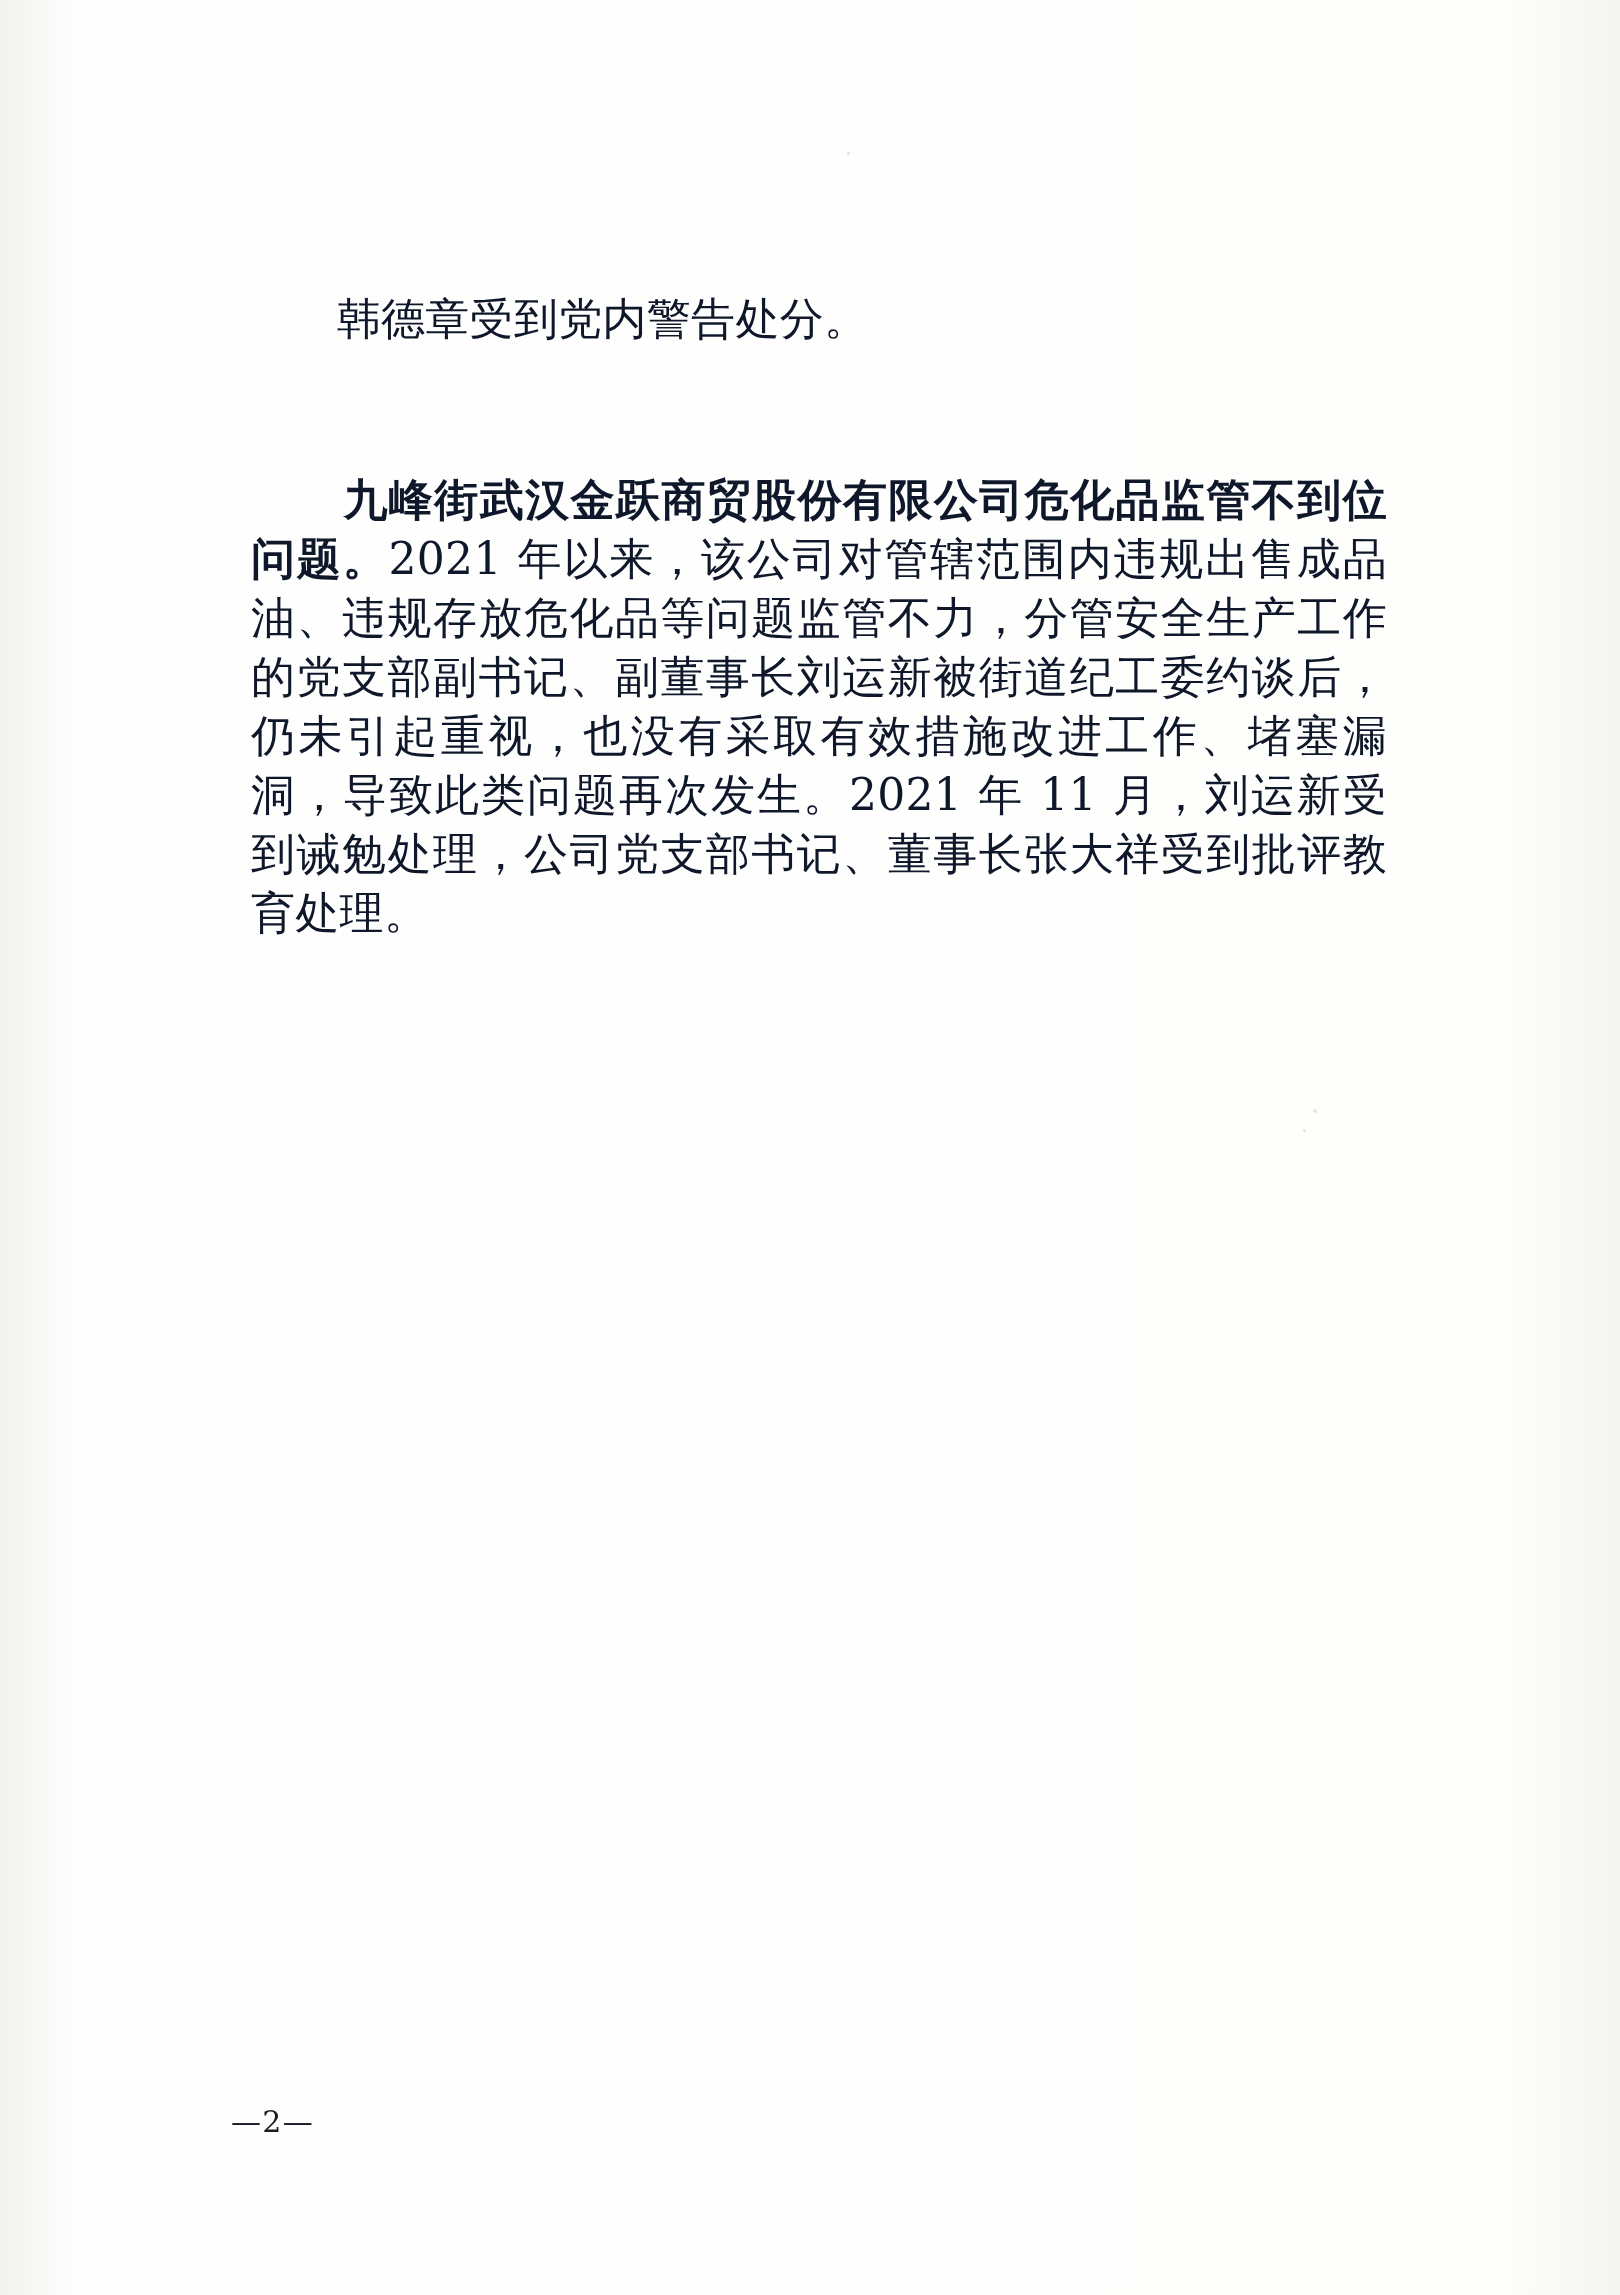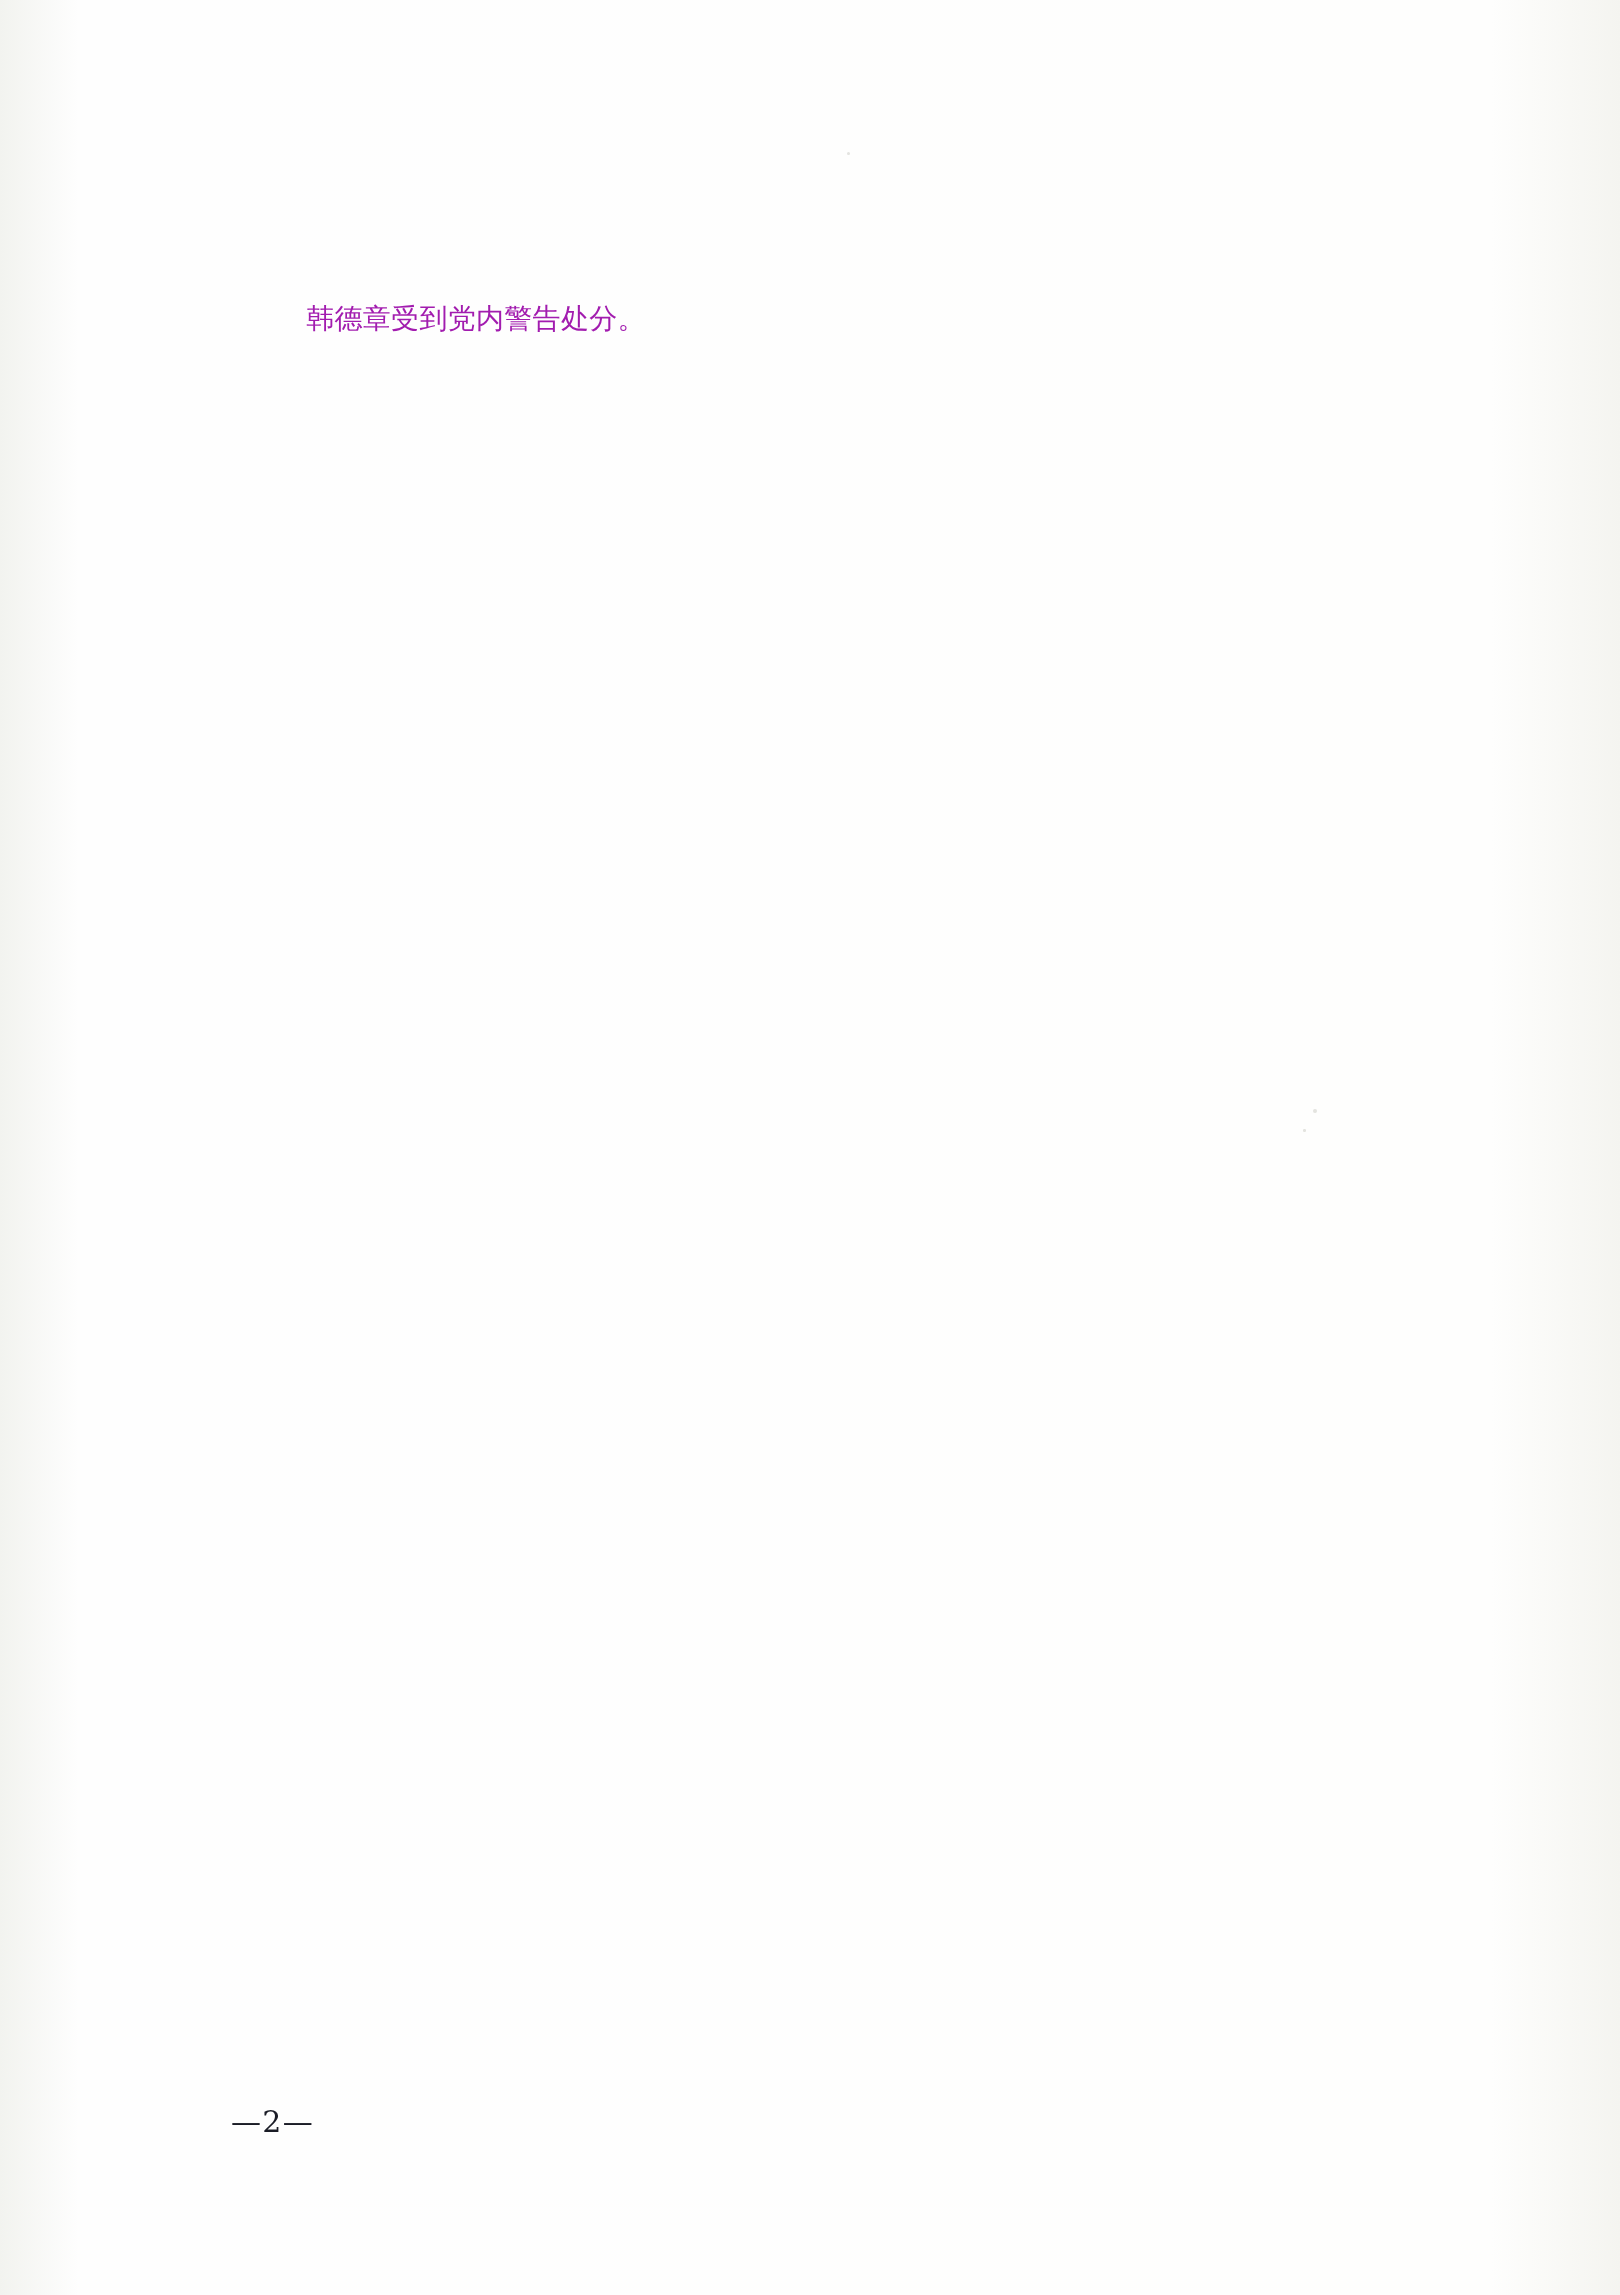--- a/index.html
+++ b/index.html
@@ -29,23 +29,23 @@
   }
   .doc-body {
     position: absolute;
     left: 251px;
     top: 230px;
     width: 1136px;
   }
   p.para {
     margin: 0 0 3.9px 0;
     font-family: "DejaVu Serif", serif;
-    font-size: 28px;
+    font-size: 44px;
     line-height: 59px;
-    color: #a21caf;
+    color: #0f172a;
     text-align: justify;
     text-justify: inter-character;
     letter-spacing: 0.3px;
     white-space: pre-wrap;
   }
   p.indent {
     text-indent: 74px;
   }
   .lead {
     font-weight: bold;
@@ -77,20 +77,23 @@
   <div class="speck" style="left:1313px;top:1109px;width:3.9px;height:3.9px;"></div>
   <div class="speck" style="left:1303px;top:1129px;width:2.6px;height:2.6px;"></div>
 
   <div class="doc-body">
 
     <p class="para">
       <span>韩德章受到党内警告处分。</span>
     </p>
 
 
+    <p class="para indent">
+      <span class="lead">九峰街武汉金跃商贸股份有限公司危化品监管不到位问题。</span><span>2021 年以来，该公司对管辖范围内违规出售成品油、违规存放危化品等问题监管不力，分管安全生产工作的党支部副书记、副董事长刘运新被街道纪工委约谈后，仍未引起重视，也没有采取有效措施改进工作、堵塞漏洞，导致此类问题再次发生。2021 年 11 月，刘运新受到诫勉处理，公司党支部书记、董事长张大祥受到批评教育处理。</span>
+    </p>
 
 
 
   </div>
 
   <div class="page-number">—2—</div>
 </div>
 
 
 </body></html>

